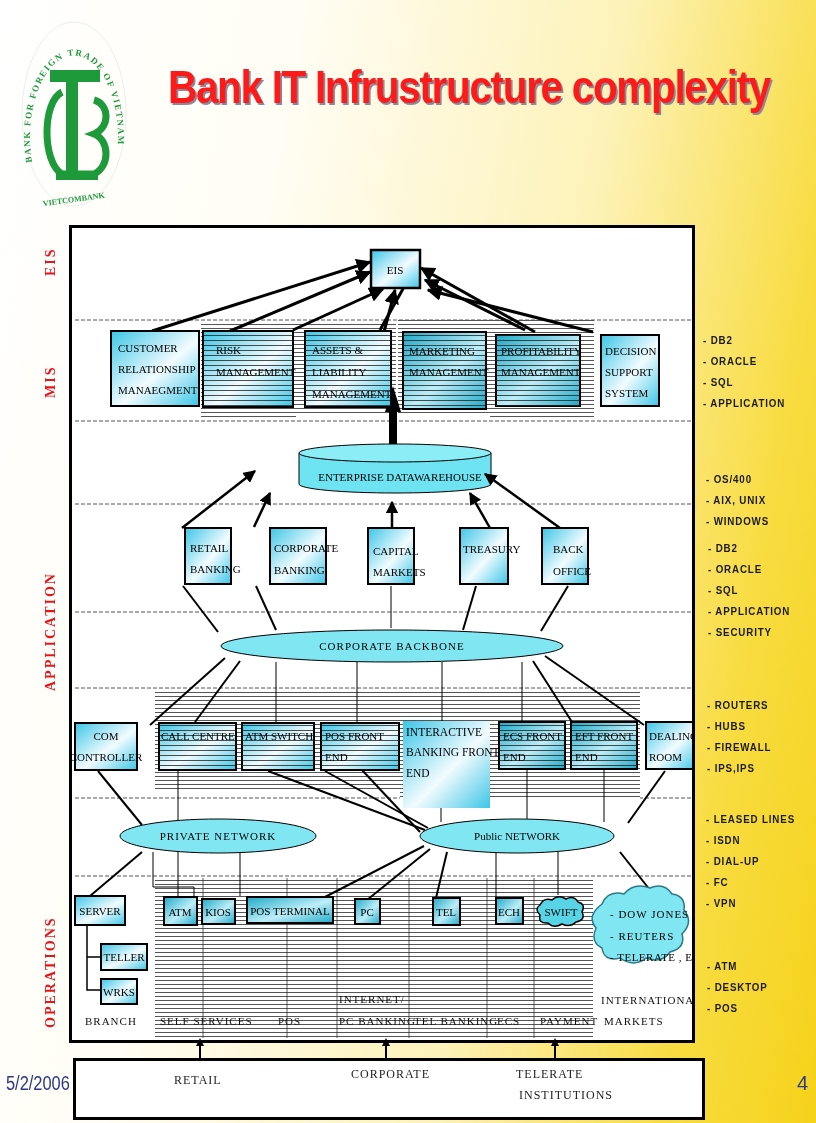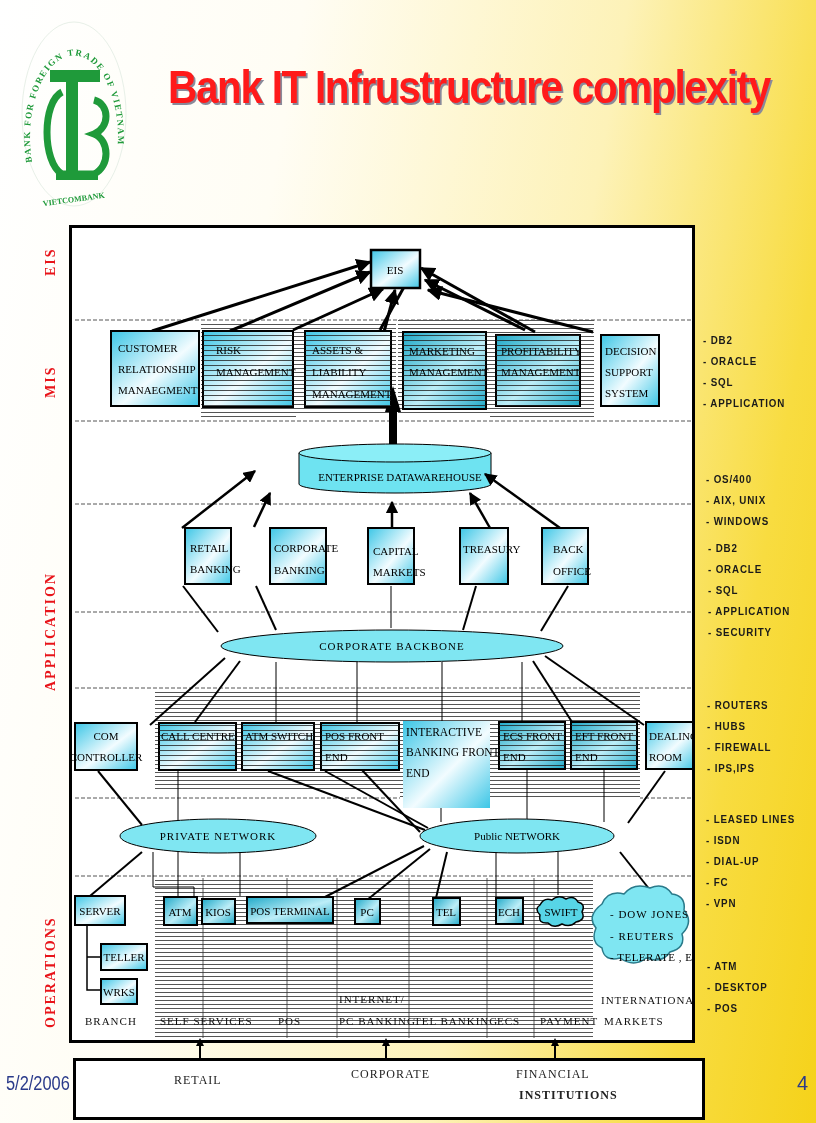--- a/index.html
+++ b/index.html
@@ -383,22 +383,22 @@
   <g fill="#000">
       <path d="M196,8 L200,0 L204,8z"></path>
       <path d="M382,8 L386,0 L390,8z"></path>
       <path d="M551,8 L555,0 L559,8z"></path>
     </g>
 </svg>
 
 <div class="bottom-box">
   <span style="left:98px;top:12px;">RETAIL</span>
   <span style="left:275px;top:6px;">CORPORATE</span>
-  <span style="left:440px;top:6px;">FINANCIAL</span>
-  <span style="left:443px;top:27px;font-weight:bold;">INSTITUTIONS</span>
+  <span style="left:440px;top:6px;">TELERATE</span>
+  <span style="left:443px;top:27px;">INSTITUTIONS</span>
 </div>
 
 <div class="right-col" style="top:330px;">
   <div>- DB2</div>
     <div>- ORACLE</div>
   <div>- SQL</div>
     <div>- APPLICATION</div>
 </div>
 <div class="right-col" style="top:469px;left:706px;">
   <div>- OS/400</div>

